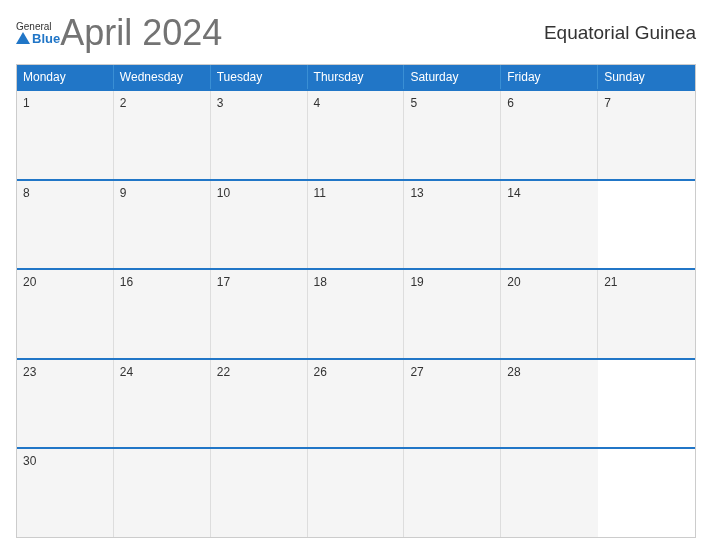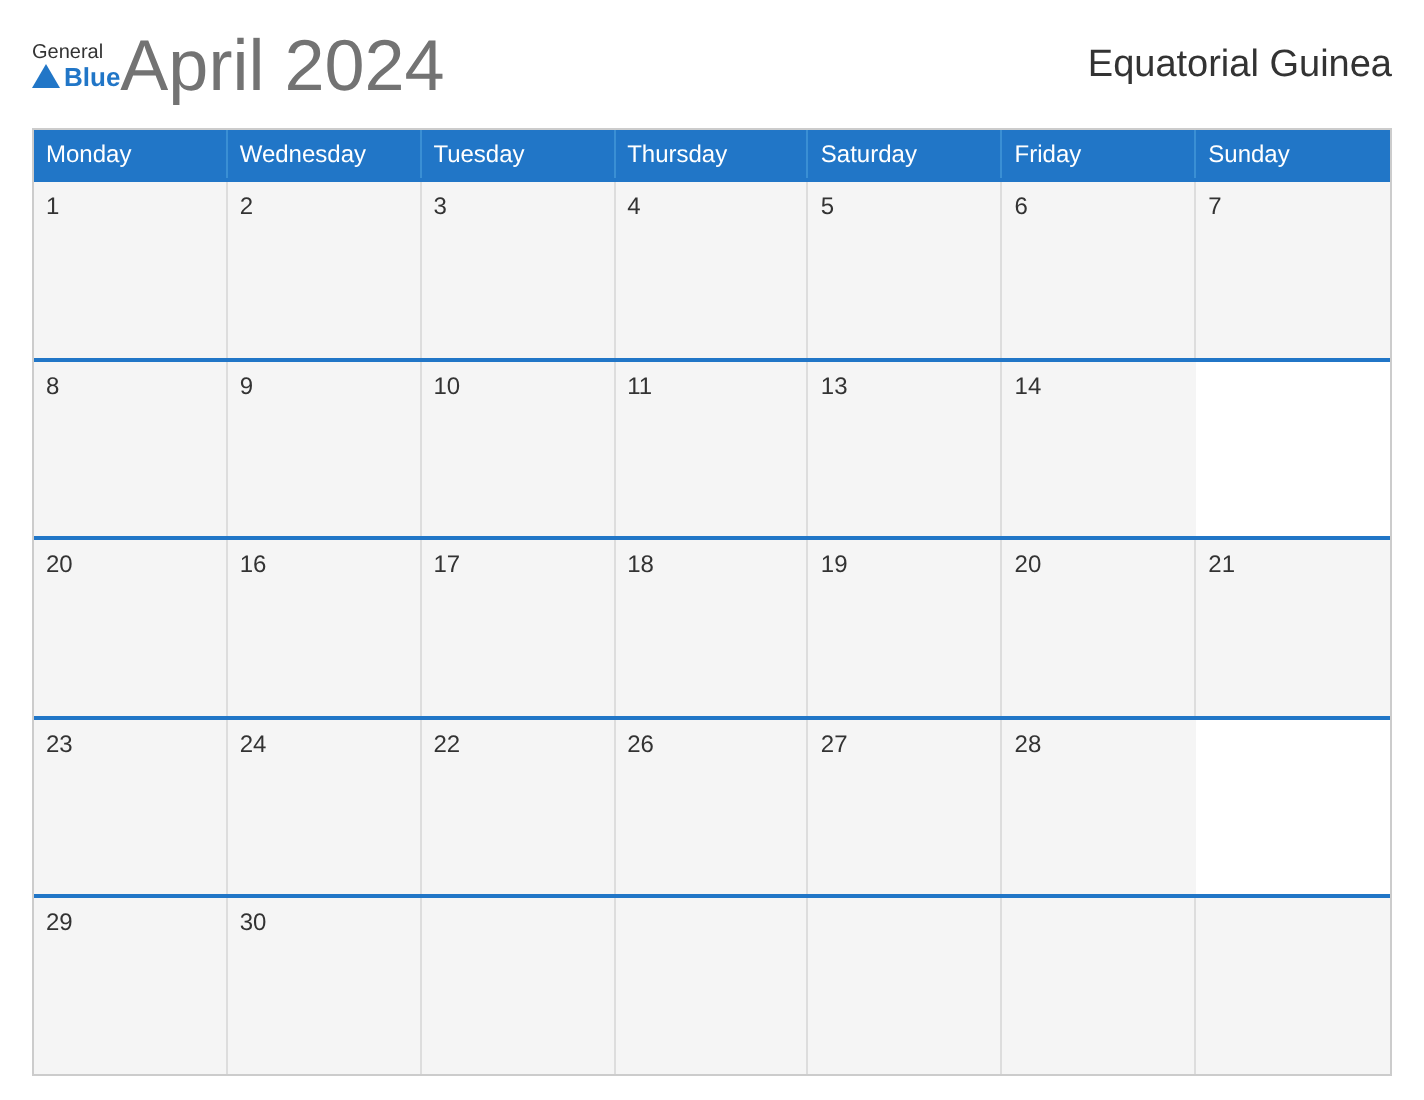--- a/index.html
+++ b/index.html
@@ -194,21 +194,20 @@
       <div class="week-row">
         <div class="day-cell"><span class="day-num">23</span></div>
         <div class="day-cell"><span class="day-num">24</span></div>
         <div class="day-cell"><span class="day-num">22</span></div>
         <div class="day-cell"><span class="day-num">26</span></div>
         <div class="day-cell"><span class="day-num">27</span></div>
         <div class="day-cell"><span class="day-num">28</span></div>
       </div>
 
       <div class="week-row">
-        <div class="day-cell"><span class="day-num">29</span></div>
         <div class="day-cell"><span class="day-num">30</span></div>
         <div class="day-cell empty"></div>
         <div class="day-cell empty"></div>
         <div class="day-cell empty"></div>
         <div class="day-cell empty"></div>
         <div class="day-cell empty"></div>
       </div>
 
     </div>
   </div>

